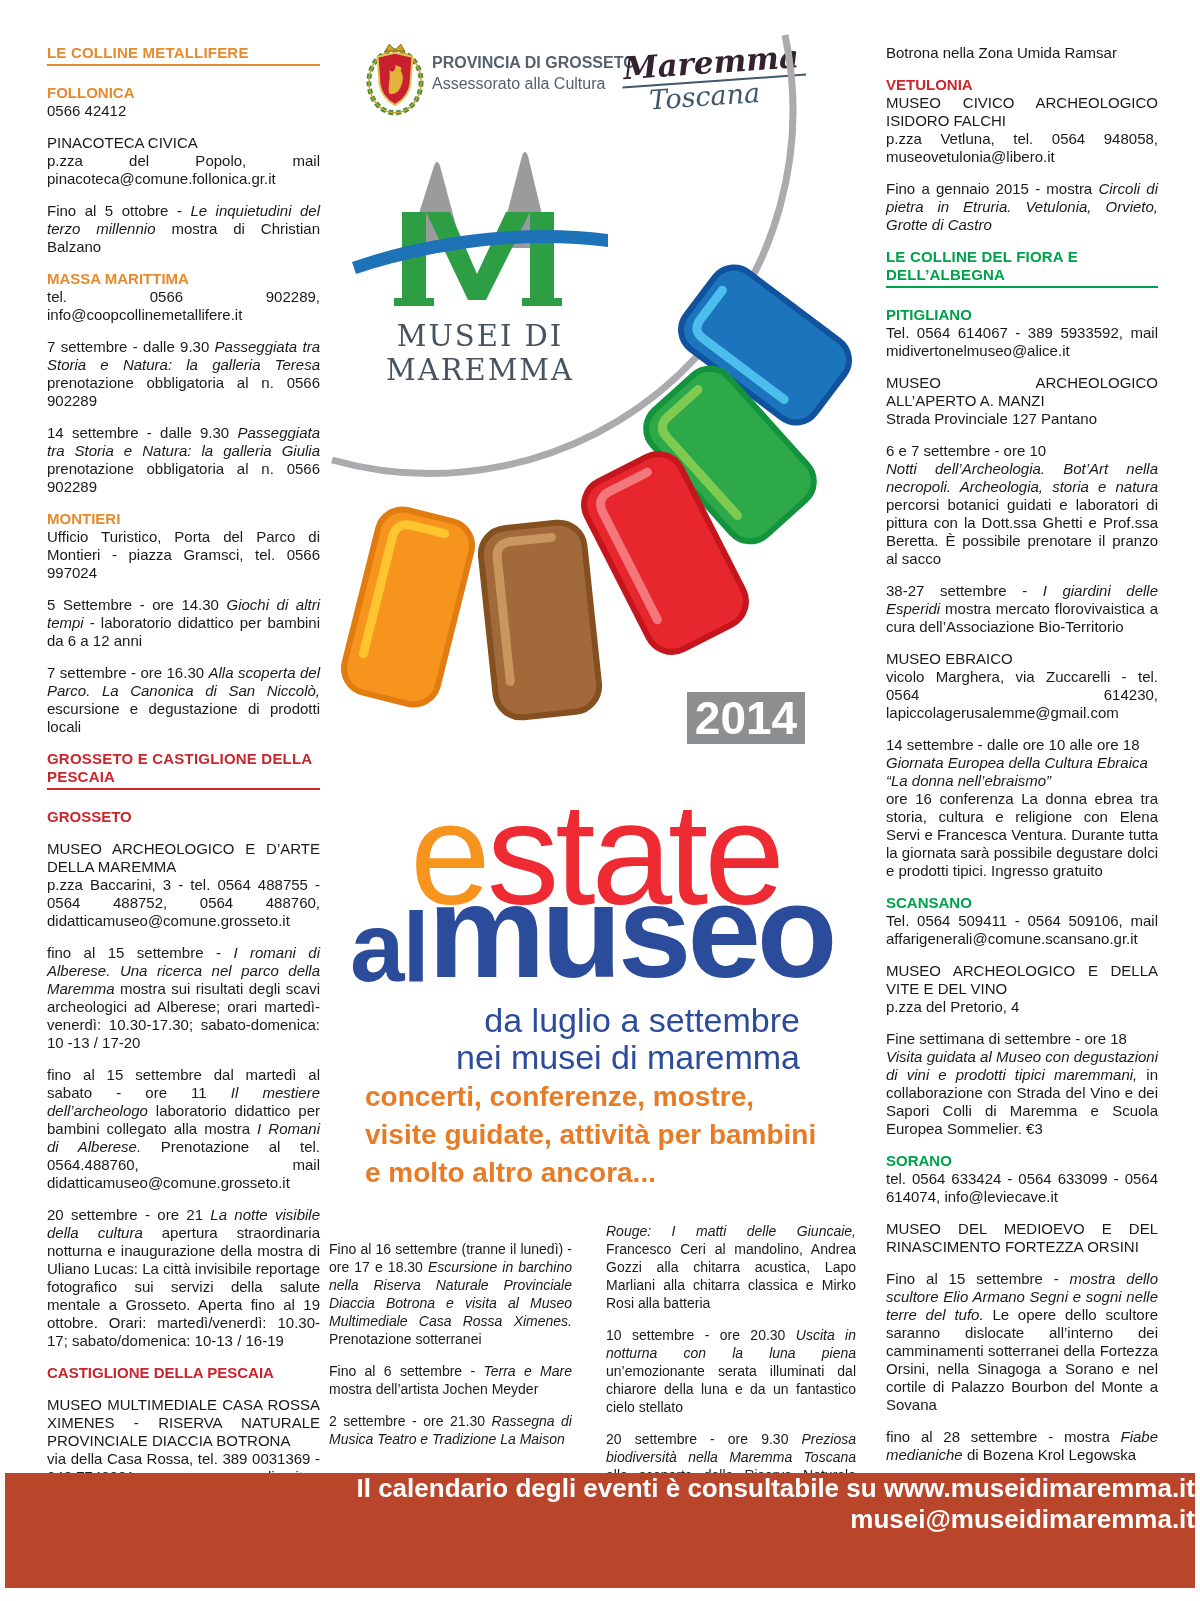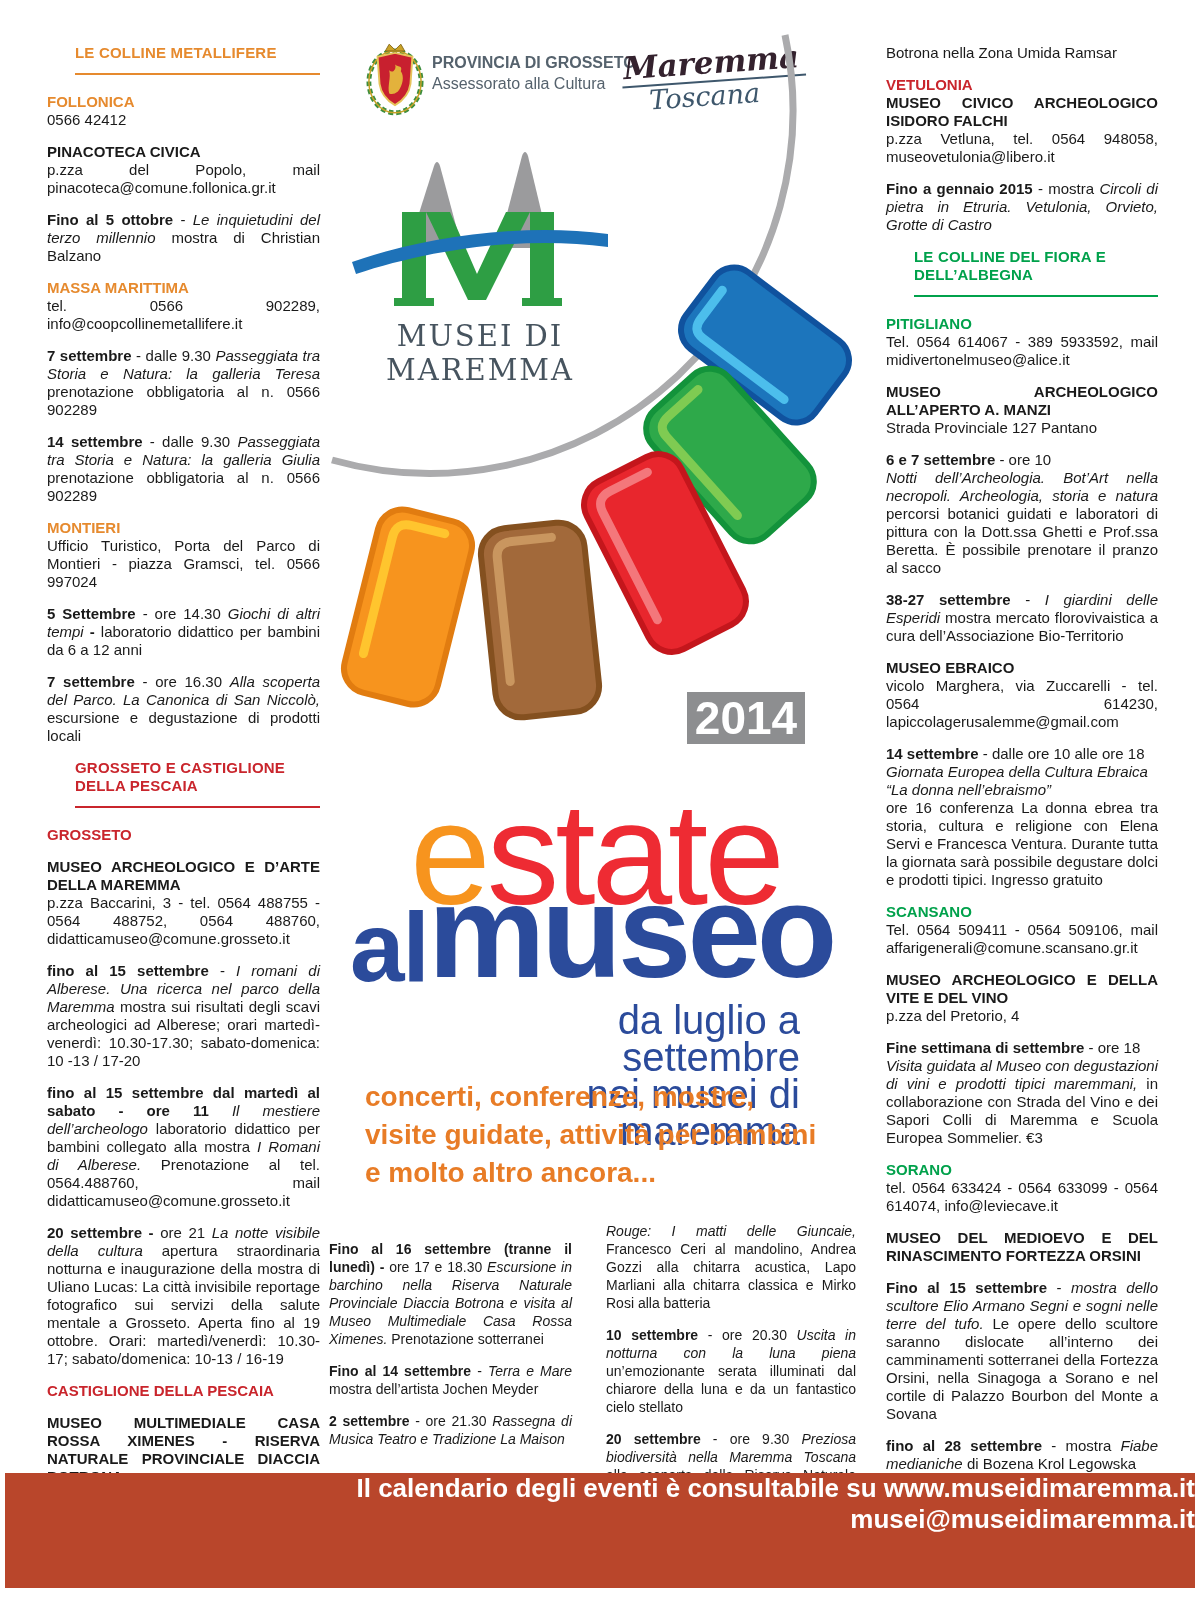--- a/index.html
+++ b/index.html
@@ -2,26 +2,26 @@
 <html lang="it" style="--text: #1a1a1a; --heading_orange: #E68A2E; --heading_red: #C9252C; --heading_green: #00A14B; --hero_orange: #F7941E; --hero_red: #EE2B33; --hero_blue: #2B4B9B; --tagline_orange: #E87C26; --footer_bg: #B9462B; --badge_gray: #8D8E90; --stone_orange: #F7941E; --stone_brown: #A2693A; --stone_red: #E8262D; --stone_green: #2EA94A; --stone_blue: #1C75BC; --logo_green: #2E9E44; --logo_blue: #1E72B8; --logo_slate: #47545F;"><head>
 <meta charset="utf-8">
 <style>
   html,body{margin:0;padding:0;background:#e9e9e9;}
   .page{position:relative;width:1200px;height:1601px;background:#ffffff;margin:0 auto;
         font-family:"Liberation Sans",sans-serif;color:var(--text,#1a1a1a);overflow:hidden;}
   .col{position:absolute;font-size:15px;line-height:18px;text-align:justify;}
   .col-mid{font-size:14px;line-height:18px;}
   .block{margin:0 0 14px 0;}
   .block.tight{margin-bottom:0;}
-  .section{font-weight:bold;text-align:left;border-bottom:2px solid;padding-bottom:11px;margin-bottom:18px;letter-spacing:.2px;margin-left:28px;}
+  .section{font-weight:bold;text-align:left;border-bottom:2px solid;padding-bottom:2px;margin-bottom:18px;letter-spacing:.2px;}
   .sub{font-weight:bold;text-align:left;}
   .c-orange{color:var(--heading_orange);border-color:var(--heading_orange);}
   .c-red{color:var(--heading_red);border-color:var(--heading_red);}
   .c-green{color:var(--heading_green);border-color:var(--heading_green);}
-  .rb{font-weight:bold;}
+  .rb{font-weight:normal;}
   .ri{font-style:italic;}
 
   
   .prov-crest{position:absolute;left:366px;top:40px;}
   .prov-text{position:absolute;left:432px;top:52px;color:#55626d;line-height:21px;}
   .prov-text .l1{font-weight:bold;font-size:16px;}
   .prov-text .l2{font-size:16px;}
   .maremma-script{position:absolute;left:622px;top:44px;transform:rotate(-4deg);
         font-family:"DejaVu Serif",serif;font-style:italic;}
   .maremma-script .l1{font-size:31px;font-weight:bold;color:#34222e;border-bottom:2px solid #3e576c;padding:0 6px 0 2px;}
@@ -34,21 +34,21 @@
         background:var(--badge_gray);color:#fff;font-weight:bold;font-size:46px;
         display:flex;align-items:center;justify-content:center;}
 
   
   .hero-estate{position:absolute;left:410px;top:782px;font-size:145px;font-weight:normal;letter-spacing:-4px;line-height:1;}
   .hero-e{color:var(--hero_orange);}
   .hero-state{color:var(--hero_red);}
   .hero-al{position:absolute;left:350px;top:898px;font-size:98px;font-weight:bold;letter-spacing:-2px;line-height:1;color:var(--hero_blue);}
   .hero-museo{position:absolute;left:428px;top:866px;font-size:132px;font-weight:bold;letter-spacing:-4px;line-height:1;color:var(--hero_blue);}
   .hero-sub{position:absolute;left:430px;top:1002px;width:370px;text-align:right;
-        color:var(--hero_blue);font-size:40px;line-height:37px;}
+        color:var(--hero_blue);font-size:34px;line-height:37px;}
   .tagline{position:absolute;left:365px;top:1078px;color:var(--tagline_orange);
         font-size:28px;line-height:38px;font-weight:bold;}
 
   .footer{position:absolute;left:5px;right:5px;top:1473px;height:115px;background:var(--footer_bg);
         color:#fff;text-align:right;font-weight:bold;font-size:26px;line-height:31px;box-sizing:border-box;}
 </style>
 </head>
 <body>
 
 <div class="page">
@@ -150,21 +150,21 @@
       <div class="block para"><span>p.zza Baccarini, 3 - tel. 0564 488755 - 0564 488752, 0564 488760, didatticamuseo@comune.grosseto.it</span></div>
       <div class="block para"><span class="rb">fino al 15 settembre</span><span> - </span><span class="ri">I romani di Alberese. Una ricerca nel parco della Maremma</span><span> mostra sui risultati degli scavi archeologici ad Alberese; orari martedì-venerdì: 10.30-17.30; sabato-domenica: 10 -13 / 17-20</span></div>
       <div class="block para"><span class="rb">fino al 15 settembre dal martedì al sabato - ore 11</span><span> </span><span class="ri">Il mestiere dell’archeologo</span><span> laboratorio didattico per bambini collegato alla mostra </span><span class="ri">I Romani di Alberese.</span><span> Prenotazione al tel. 0564.488760, mail didatticamuseo@comune.grosseto.it</span></div>
       <div class="block para"><span class="rb">20 settembre -</span><span> ore 21 </span><span class="ri">La notte visibile della cultura</span><span> apertura straordinaria notturna e inaugurazione della mostra di Uliano Lucas: La città invisibile reportage fotografico sui servizi della salute mentale a Grosseto. Aperta fino al 19 ottobre. Orari: martedì/venerdì: 10.30-17; sabato/domenica: 10-13 / 16-19</span></div>
       <div class="block sub c-red">CASTIGLIONE DELLA PESCAIA</div>
       <div class="block para tight"><span class="rb">MUSEO MULTIMEDIALE CASA ROSSA XIMENES - RISERVA NATURALE PROVINCIALE DIACCIA BOTRONA</span></div>
       <div class="block para"><span>via della Casa Rossa, tel. 389 0031369 - 348 7743201, www.maremma-online.it</span></div>
     </div>
   <div class="col col-mid" style="left:329px;top:1240px;width:243px;">
       <div class="block para"><span class="rb">Fino al 16 settembre (tranne il lunedì) -</span><span> ore 17 e 18.30 </span><span class="ri">Escursione in barchino nella Riserva Naturale Provinciale Diaccia Botrona e visita al Museo Multimediale Casa Rossa Ximenes.</span><span> Prenotazione sotterranei</span></div>
-      <div class="block para"><span class="rb">Fino al 14 settembre</span><span> - </span><span class="ri">Terra e Mare</span><span> mostra dell’artista Jochen Meyder</span></div>
+      <div class="block para"><span class="rb">Fino al 6 settembre</span><span> - </span><span class="ri">Terra e Mare</span><span> mostra dell’artista Jochen Meyder</span></div>
       <div class="block para"><span class="rb">2 settembre</span><span> - ore 21.30 </span><span class="ri">Rassegna di Musica Teatro e Tradizione La Maison</span></div>
     </div>
   <div class="col col-mid" style="left:606px;top:1222px;width:250px;">
       <div class="block para"><span class="ri">Rouge: I matti delle Giuncaie,</span><span> Francesco Ceri al mandolino, Andrea Gozzi alla chitarra acustica, Lapo Marliani alla chitarra classica e Mirko Rosi alla batteria</span></div>
       <div class="block para"><span class="rb">10 settembre</span><span> - ore 20.30 </span><span class="ri">Uscita in notturna con la luna piena</span><span> un’emozionante serata illuminati dal chiarore della luna e da un fantastico cielo stellato</span></div>
       <div class="block para"><span class="rb">20 settembre</span><span> - ore 9.30 </span><span class="ri">Preziosa biodiversità nella Maremma Toscana</span><span> alla scoperta della Riserva Naturale Diaccia</span></div>
     </div>
   <div class="col" style="left:886px;top:44px;width:272px;">
       <div class="block para"><span>Botrona nella Zona Umida Ramsar</span></div>
       <div class="block sub c-red tight">VETULONIA</div>

